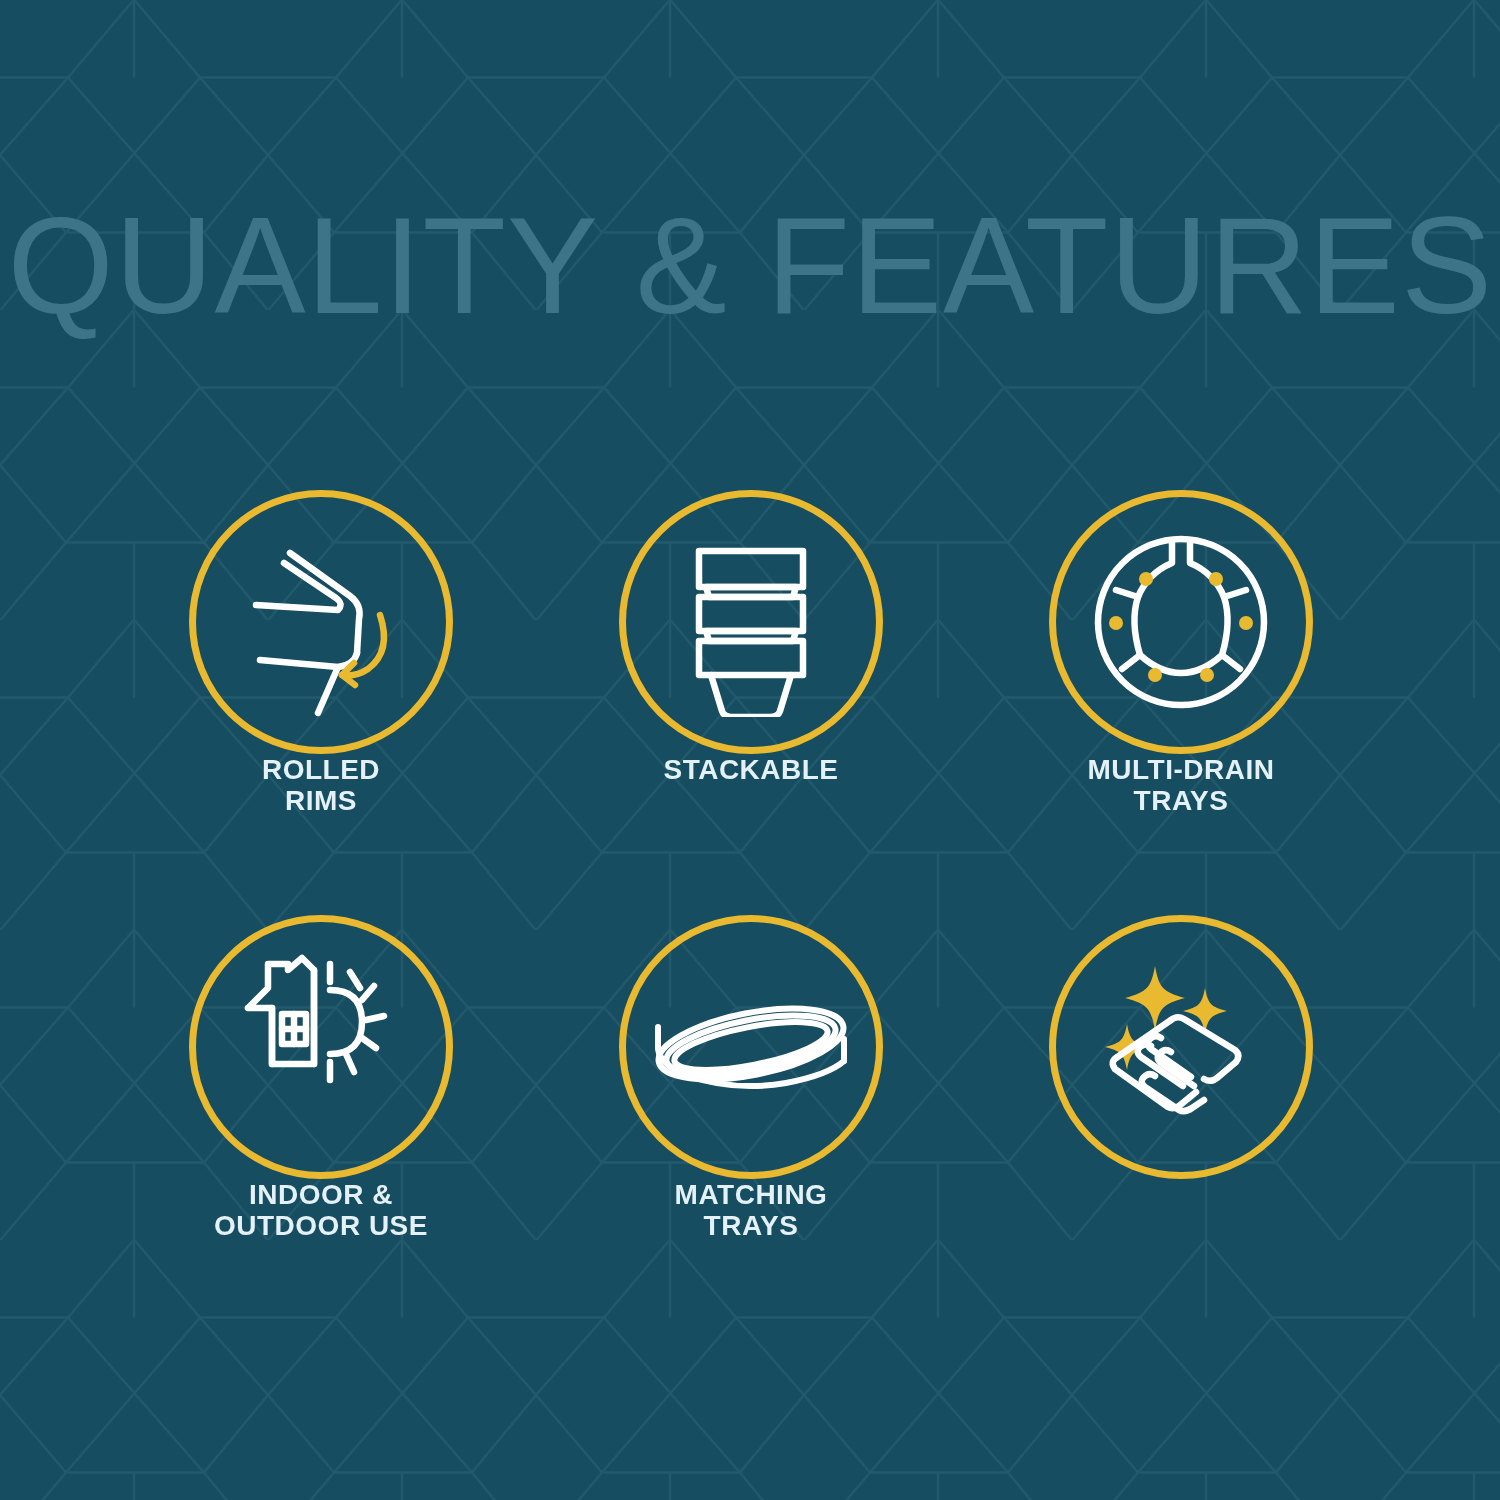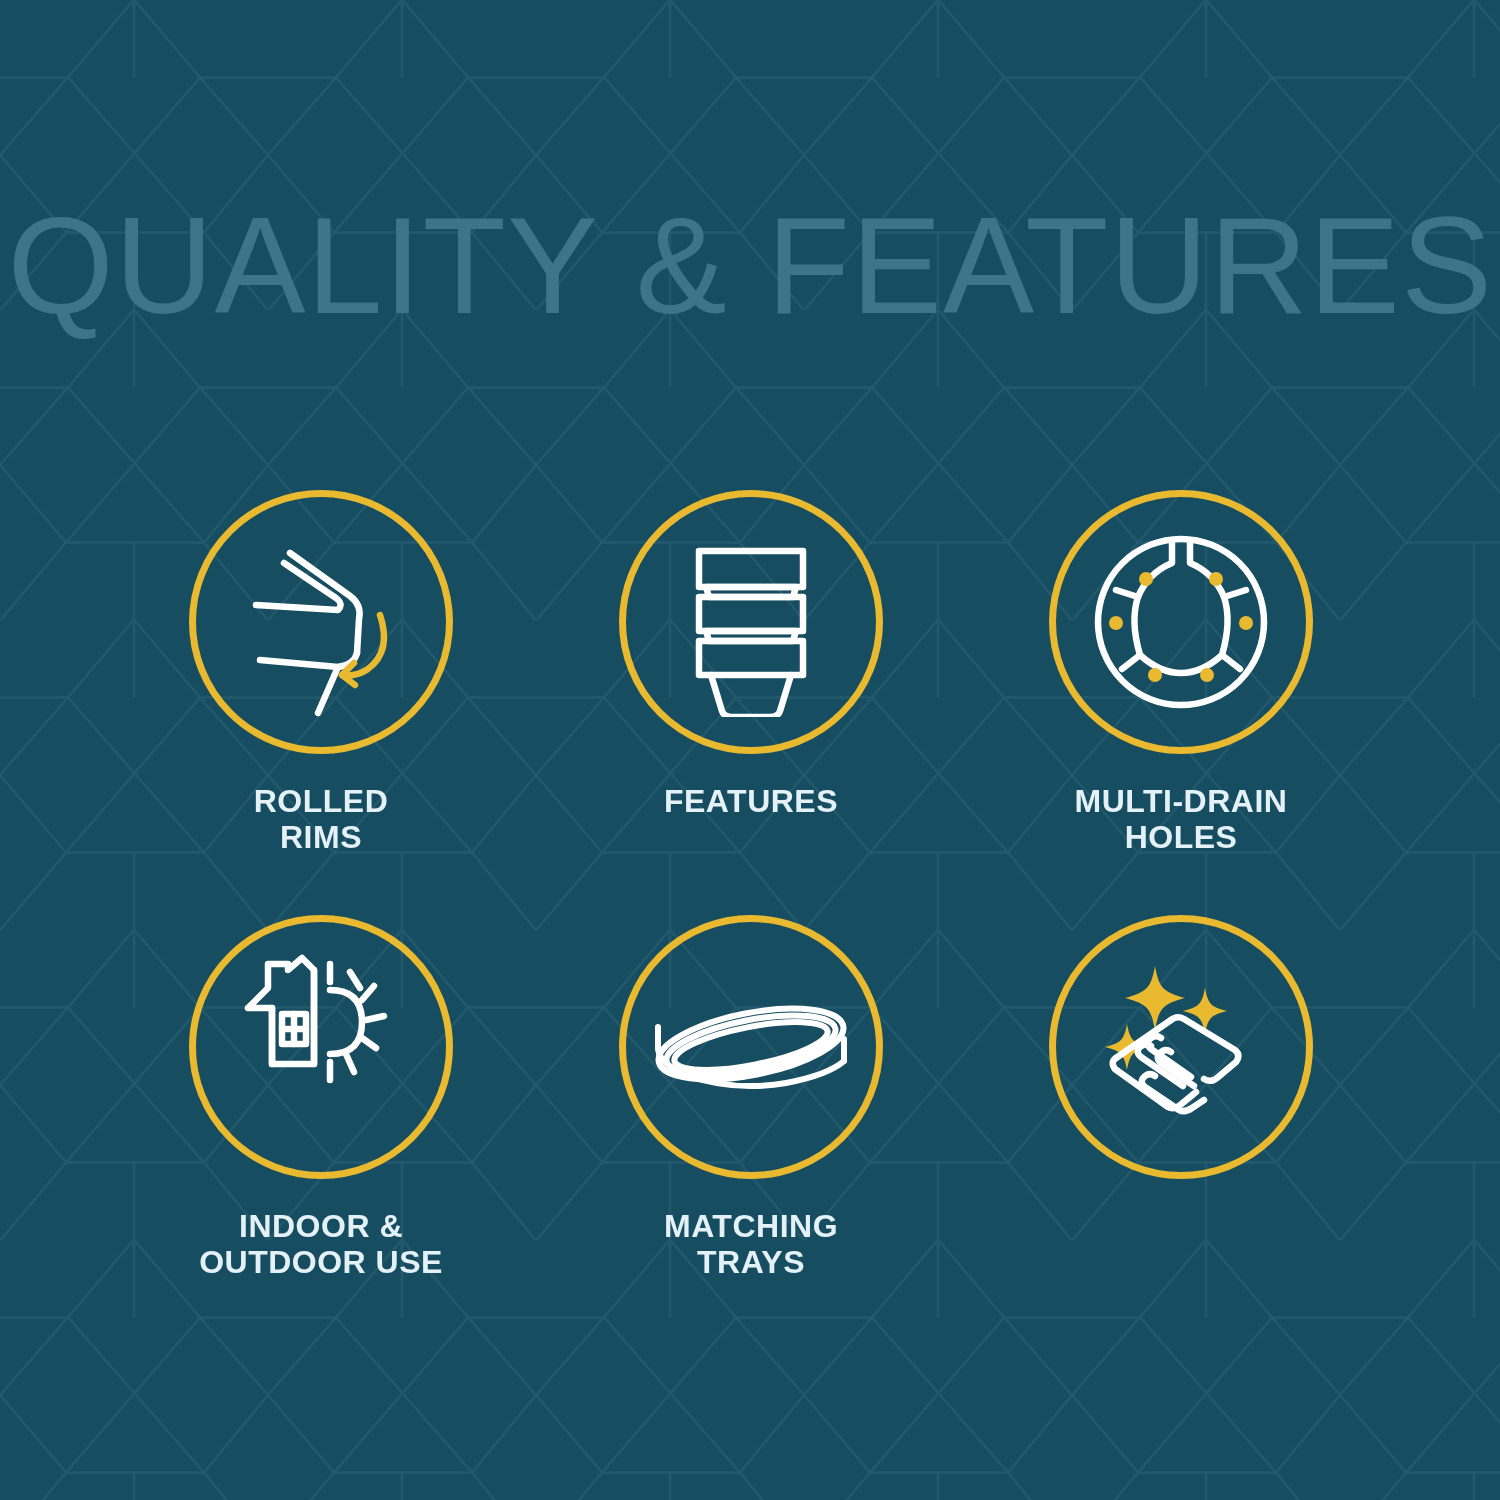--- a/index.html
+++ b/index.html
@@ -60,24 +60,23 @@
     width:264px; height:264px;
     border-radius:50%;
     border:7px solid #E9B92F;
     display:flex;
     align-items:center;
     justify-content:center;
     flex:0 0 auto;
   }
   .badge svg{ display:block; }
   .feature-label{
-    margin-top:30px;
     font-family:"Liberation Sans", sans-serif;
     font-weight:bold;
-    font-size:32px;
+    font-size:28px;
     line-height:1.12;
     letter-spacing:0.5px;
     color:#E4F1F7;
     text-align:center;
     white-space:pre-line;
   }
 </style>
 </head>
 <body>
 
@@ -148,21 +147,21 @@
             <path d="M43 70 L147 70 L147 104 L43 104 Z"></path>
 
             <path d="M50 104 L140 104 L137 114 L53 114 Z"></path>
 
             <path d="M43 114 L147 114 L147 148 L43 148 Z"></path>
 
             <path d="M55 148 L66 184 Q68 190 76 190 L114 190 Q122 190 124 184 L135 148"></path>
           </g>
         </svg>
       </div>
-      <div class="feature-label">FEATURES</div>
+      <div class="feature-label">STACKABLE</div>
     </div>
 
     <div class="feature">
       <div class="badge">
         <svg width="190" height="190" viewBox="0 0 190 190">
           <g fill="none" stroke="#FFFFFF" stroke-width="6.5" stroke-linecap="round" stroke-linejoin="round">
             <circle cx="95" cy="95" r="83"></circle>
 
             <path d="M86 14 L86 36 Q62 46 52 70 L30 63"></path>
             <path d="M104 14 L104 36 Q128 46 138 70 L160 63"></path>
@@ -174,21 +173,21 @@
             <circle cx="60" cy="52" r="7"></circle>
             <circle cx="130" cy="52" r="7"></circle>
             <circle cx="30" cy="96" r="7"></circle>
             <circle cx="160" cy="96" r="7"></circle>
             <circle cx="69" cy="148" r="7"></circle>
             <circle cx="121" cy="148" r="7"></circle>
           </g>
         </svg>
       </div>
       <div class="feature-label">MULTI-DRAIN
-HOLES</div>
+TRAYS</div>
     </div>
 
     <div class="feature">
       <div class="badge">
         <svg width="190" height="190" viewBox="0 0 190 190">
           <g fill="none" stroke="#FFFFFF" stroke-width="6.5" stroke-linecap="round" stroke-linejoin="round">
 
             <path d="M22 56 L42 36 L42 12 L62 12 L62 18 L76 6 L88 18 L88 112 L46 112 L46 56 L22 56"></path>
             <path d="M46 56 L46 112"></path>
 

